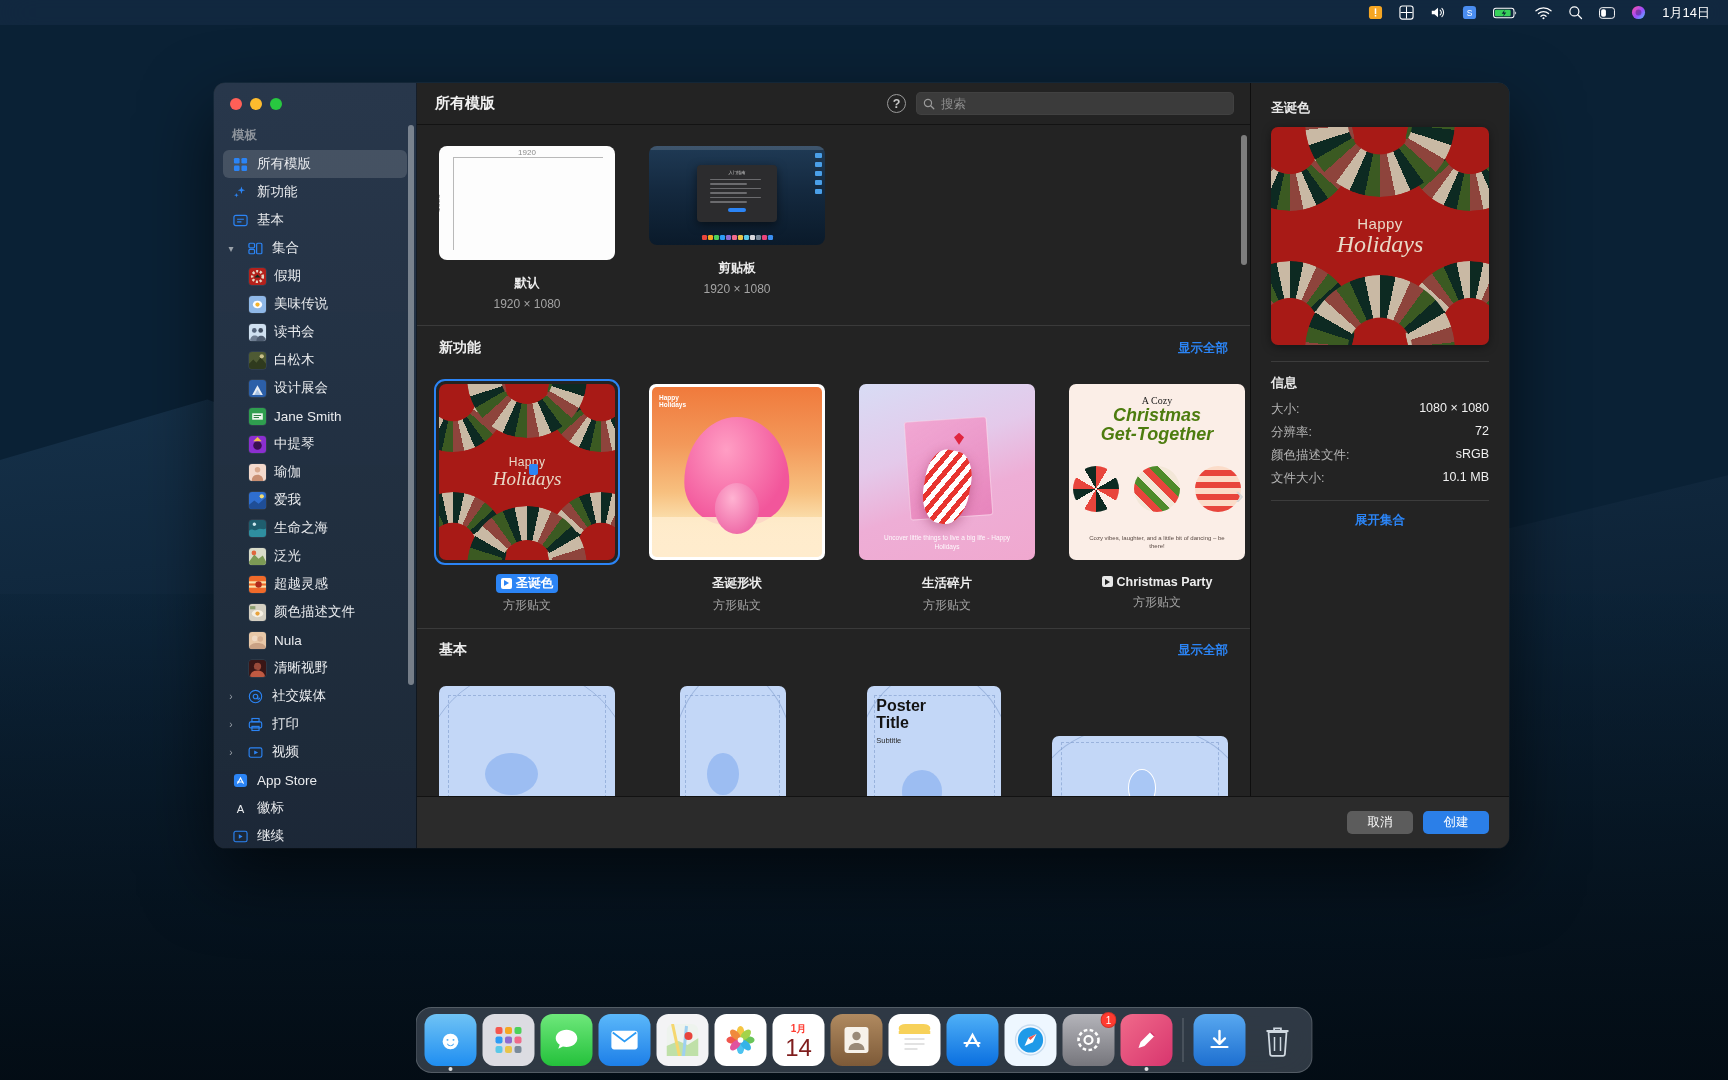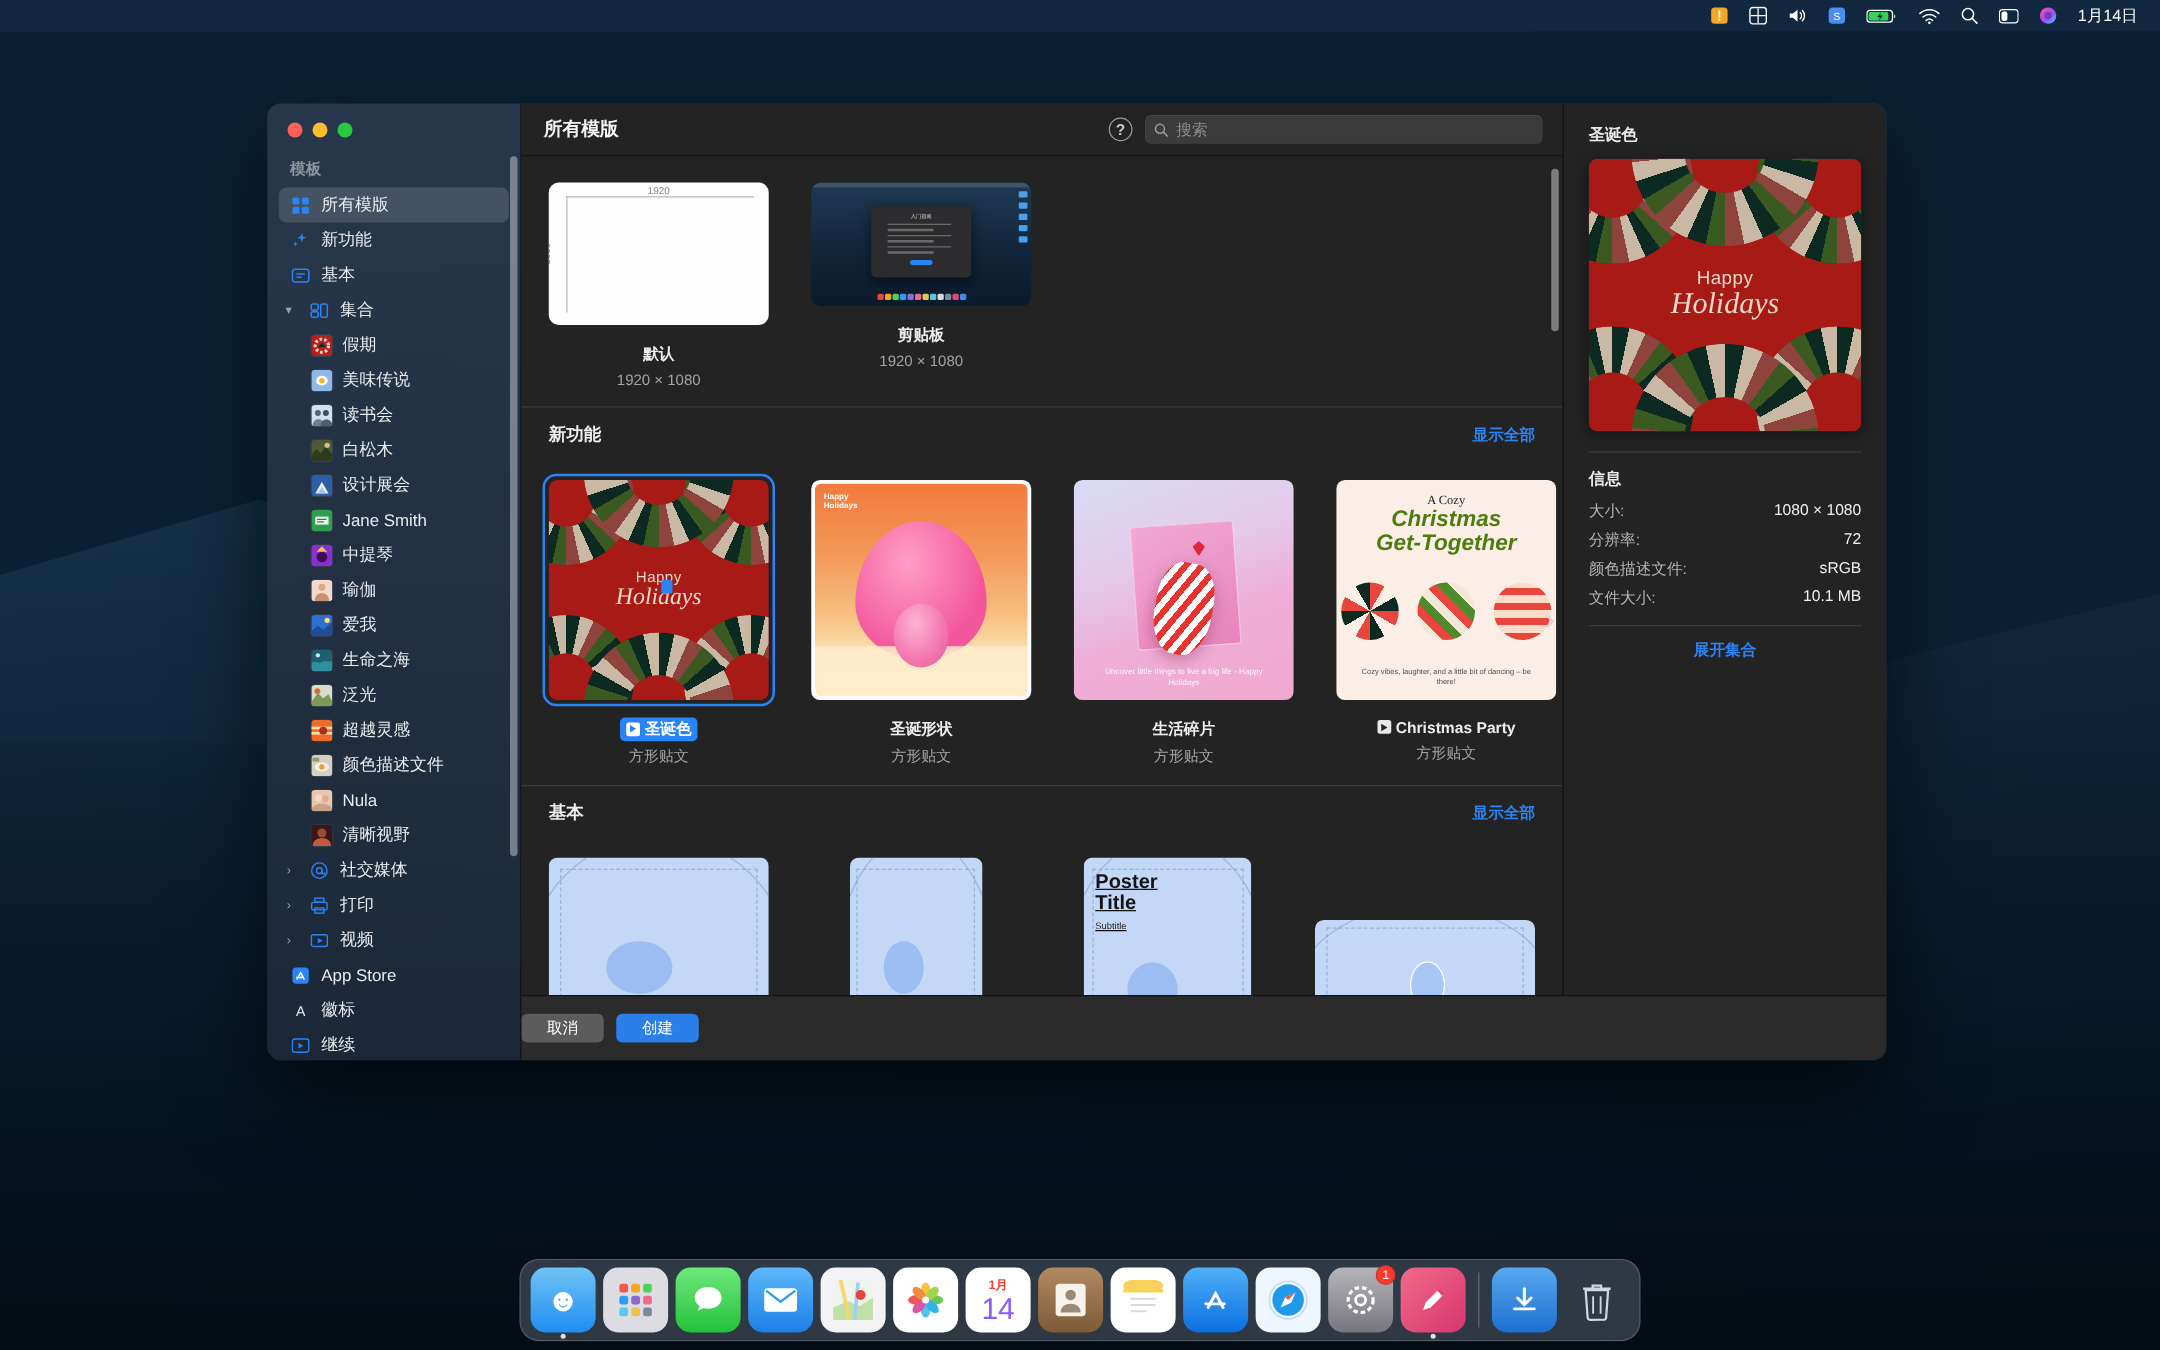--- a/index.html
+++ b/index.html
@@ -407,21 +407,21 @@
   .poster-basic .sun {
     position: absolute; left: 26%; top: 38%; width: 30%; height: 24%;
     background: #9cbdf2; border-radius: 50%;
   }
   .poster-basic .mtn {
     position: absolute; left: 0; right: 0; bottom: 0; height: 42%;
     background: #8eb4ee;
     clip-path: polygon(0 100%, 30% 34%, 52% 74%, 72% 18%, 100% 100%);
   }
   .poster-basic .txt {
-    position: absolute; left: 9px; bottom: 22px; color: #131313; text-decoration: underline;
+    position: absolute; left: 9px; bottom: 22px; color: #131313;
   }
   .poster-basic .txt .big { font-weight: bold; }
   .poster-basic .txt .sm { color: #2a2a2a; }
 
   
   .next-arrow {
     position: absolute; right: 6px; top: 50%; transform: translateY(-50%);
     color: #d6d6d6; font-size: 26px; font-weight: 300; line-height: 1;
   }
 
@@ -464,21 +464,21 @@
   #expand-link {
     text-align: center; color: #2b84f5; font-size: 12.5px;
     font-weight: bold; padding: 12px 0 0 0;
   }
 
   
   #footer {
     height: 52px; flex: 0 0 52px;
     background: #2b2b2b;
     border-top: 0.5px solid #121212;
-    display: flex; align-items: center; 
+    display: flex; align-items: center; justify-content: flex-end;
     padding-right: 20px; gap: 10px;
   }
   .btn {
     min-width: 66px; height: 23px; border-radius: 5px;
     display: flex; align-items: center; justify-content: center;
     font-size: 12.5px; color: #ffffff;
     padding: 0 14px;
   }
   .btn.cancel { background: #5c5c5c; }
   .btn.primary { background: #2b7fe8; }
@@ -510,21 +510,21 @@
     display: flex; align-items: center; justify-content: center;
     border: 1px solid rgba(0,0,0,0.18); padding: 0 4px;
   }
   .dock-dot {
     position: absolute; bottom: -5px; left: 50%; transform: translateX(-50%);
     width: 4px; height: 4px; border-radius: 50%;
     background: rgba(255,255,255,0.85);
   }
   .cal-ico { background: #fff; flex-direction: column; gap: 0; }
   .cal-ico .cm { color: #ff3b30; font-size: 10px; font-weight: bold; line-height: 12px; margin-top: 4px; }
-  .cal-ico .cd { color: #8b5cf6; font-size: 24px; font-weight: 300; line-height: 26px; }
+  .cal-ico .cd { color: #7f1d1d; font-size: 24px; font-weight: 300; line-height: 26px; }
 </style>
 </head>
 <body>
 
 <div id="desktop">
   <div id="desktop-mountain"></div>
   <div id="desktop-water"></div>
 </div>
 
 <div id="menubar">

